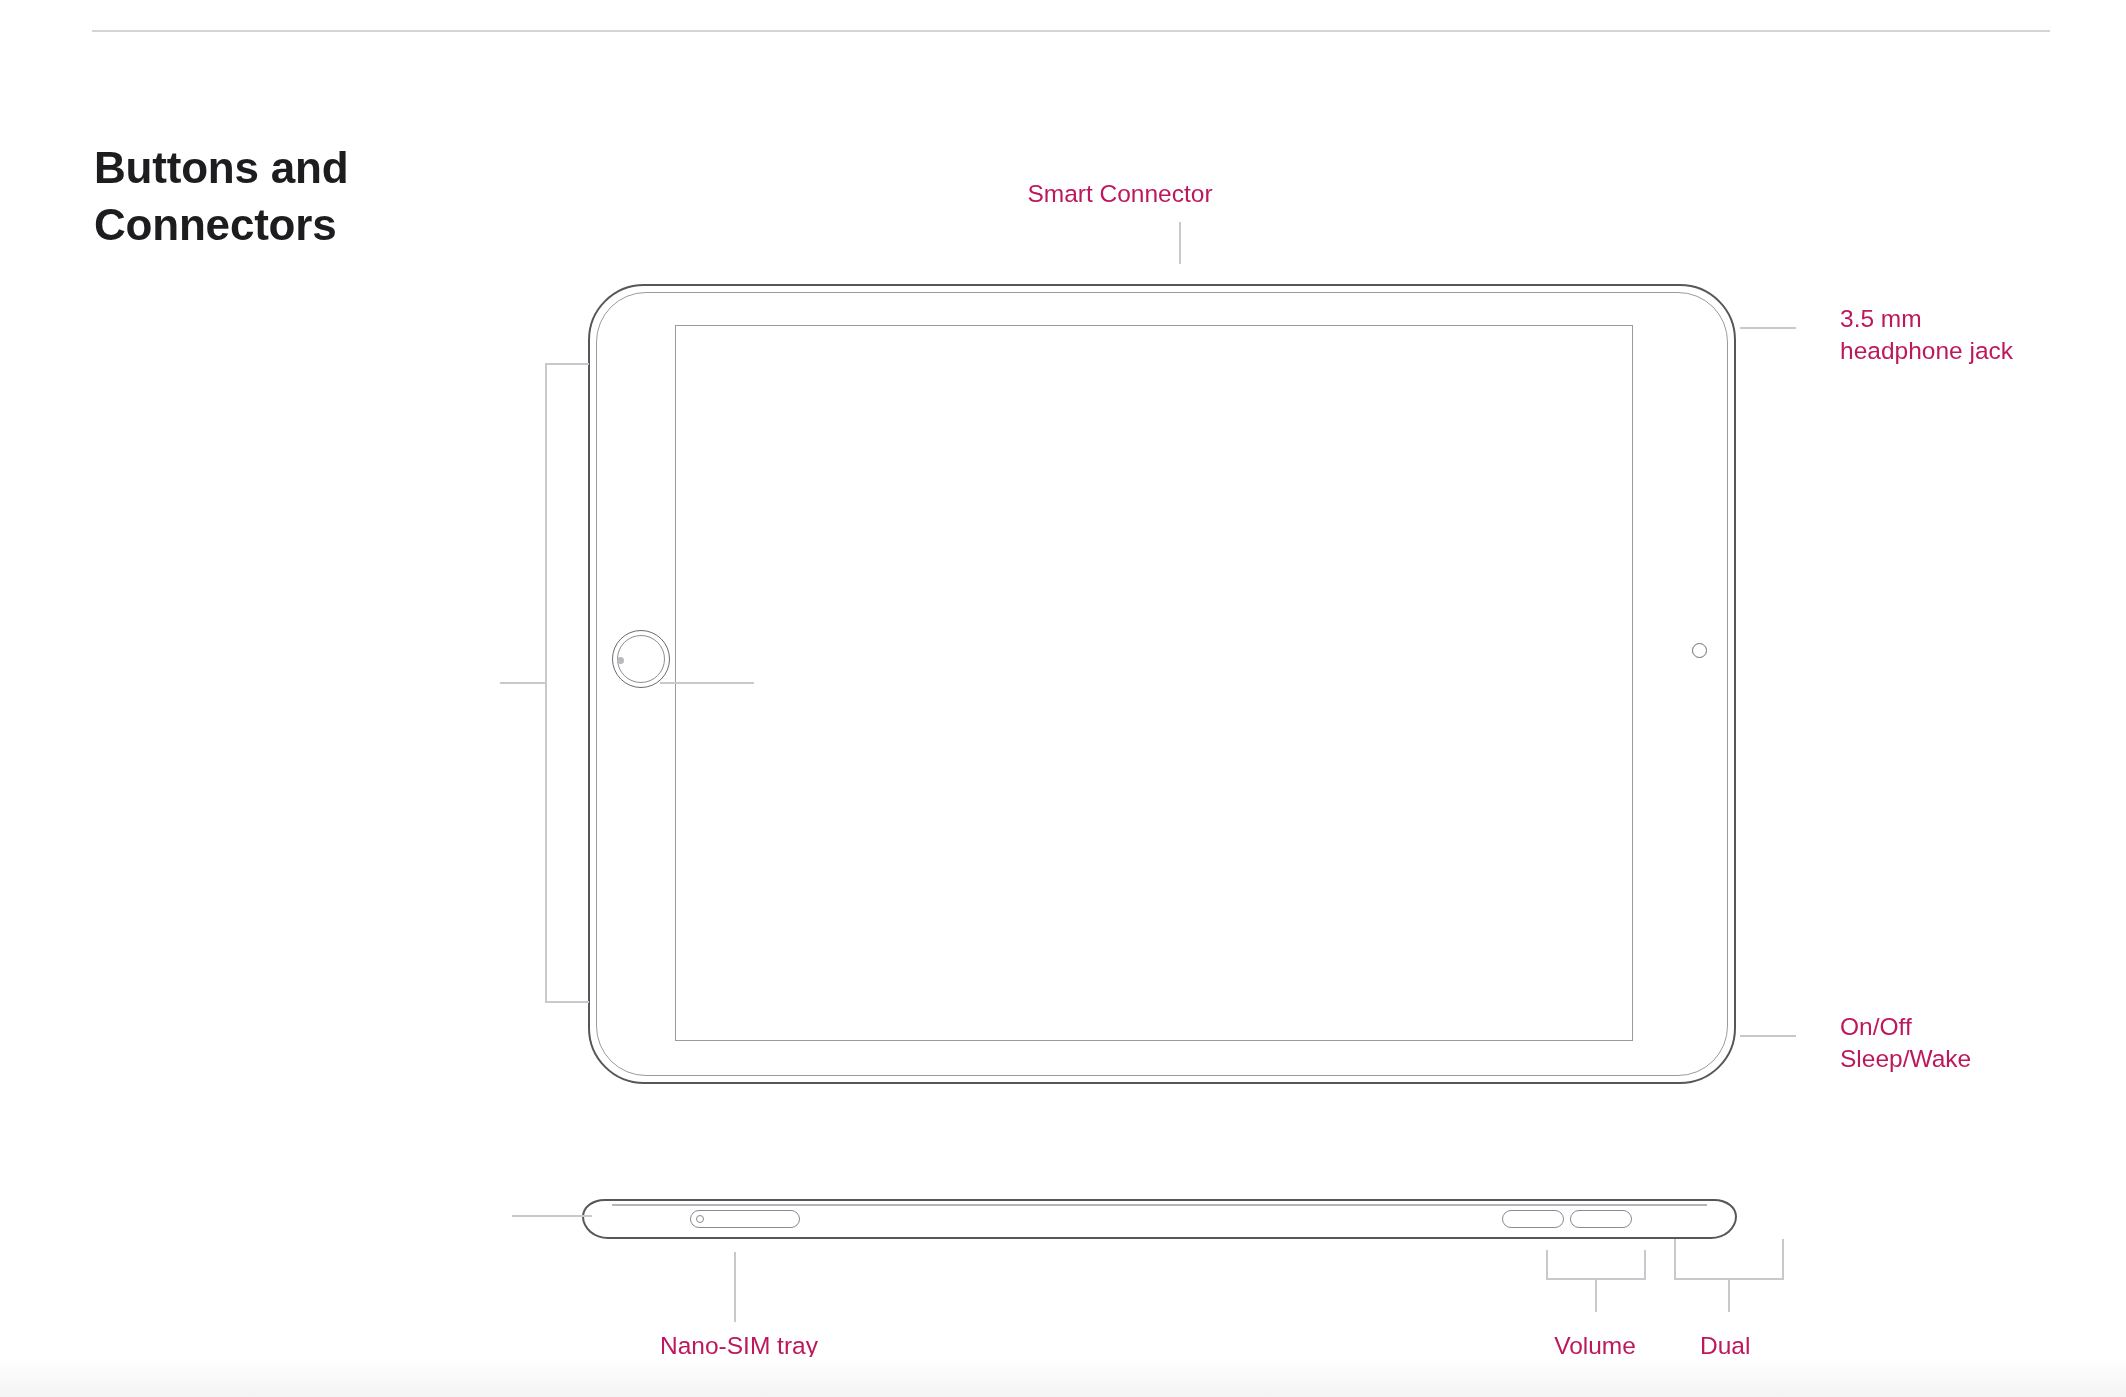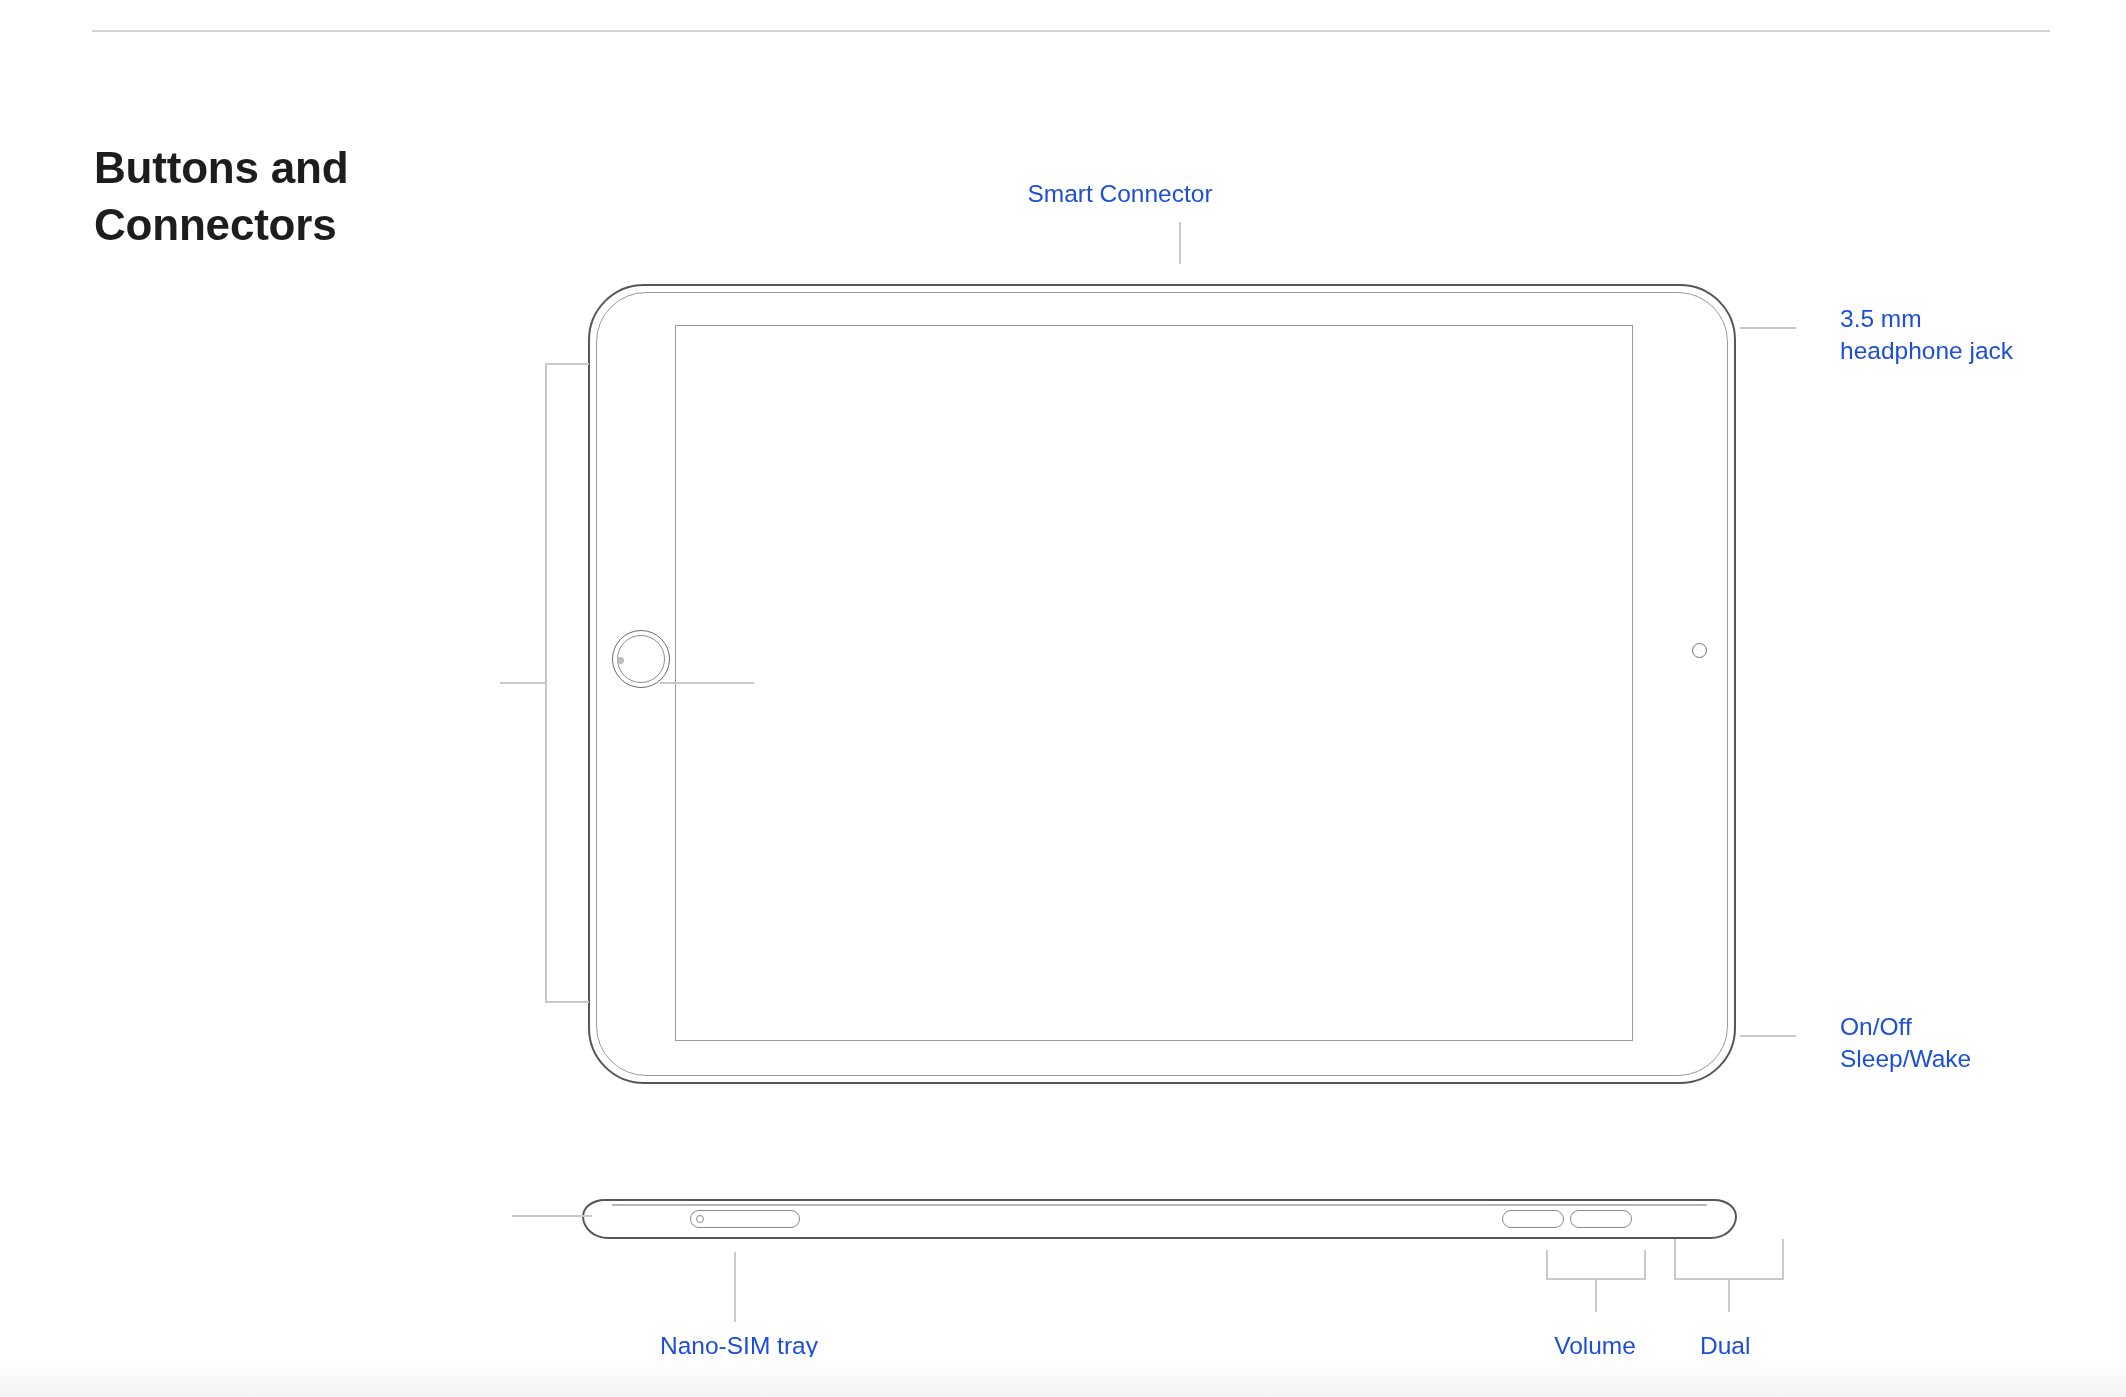--- a/index.html
+++ b/index.html
@@ -50,21 +50,21 @@
     color: #1d1d1f;
     letter-spacing: -0.2px;
     white-space: pre-line;
   }
 
   
   .label {
     position: absolute;
     font-size: 24.5px;
     line-height: 32px;
-    color: #1d4ed8;
+    color: #be185d;
     white-space: pre-line;
   }
   .label.right-align { text-align: right; }
   .label.center-align { text-align: center; }
 
   
   .leader-h {
     position: absolute;
     height: 2px;
     background: #c9c9cd;

